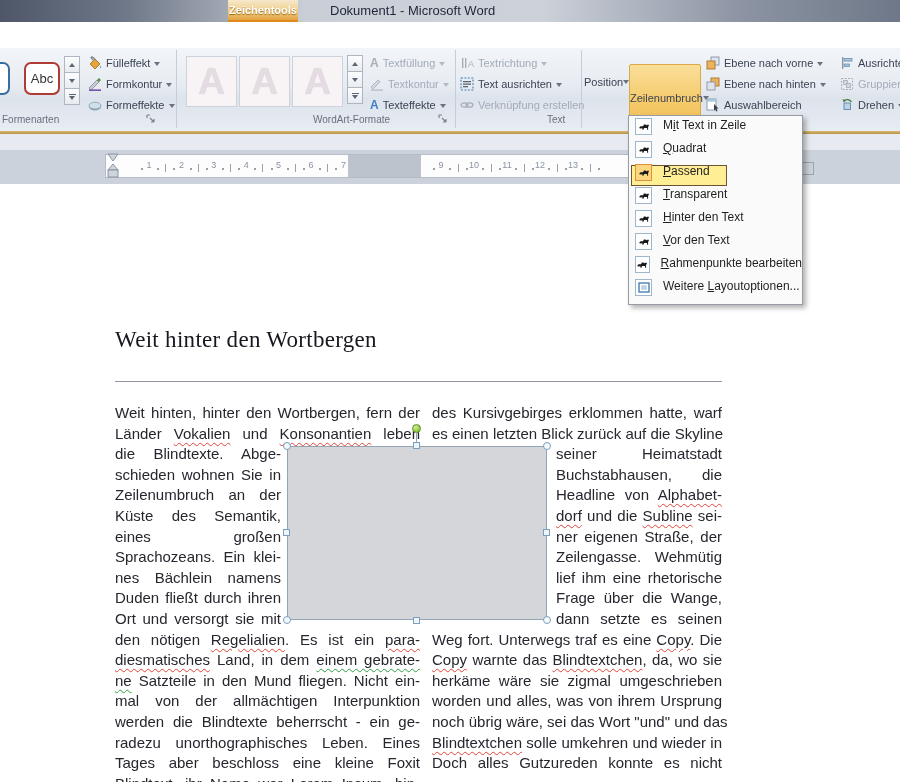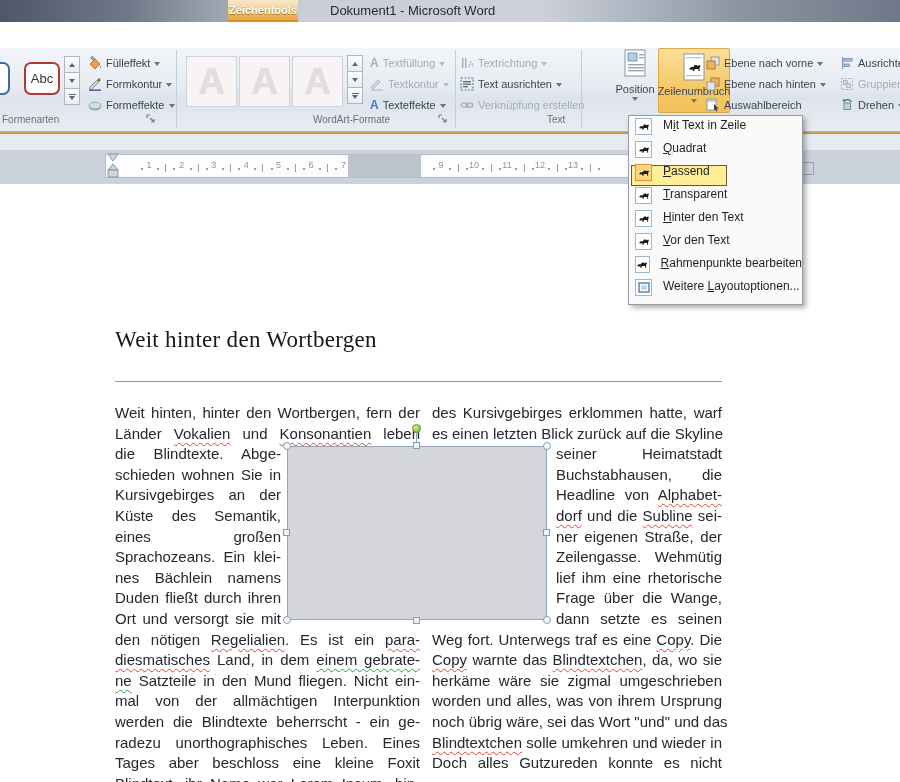--- a/index.html
+++ b/index.html
@@ -33,21 +33,21 @@
     border-top:4px solid #6b7280;margin-top:2px;}
   .disabled .dd-arrow{border-top-color:#b3bac4;}
   .tile{position:absolute;background:#fff;box-sizing:border-box;}
   .spinner{position:absolute;width:16px;}
   .spin-cell{width:16px;height:17px;box-sizing:border-box;border:1px solid #aeb6c2;margin-top:-1px;
     background:linear-gradient(180deg,#fcfdfe,#e8ecf1);display:flex;align-items:center;justify-content:center;}
   .tri-up{width:0;height:0;border-left:3px solid transparent;border-right:3px solid transparent;border-bottom:4px solid #5d6673;}
   .tri-dn{width:0;height:0;border-left:3px solid transparent;border-right:3px solid transparent;border-top:4px solid #5d6673;}
   .tri-more{display:flex;flex-direction:column;align-items:center;}
   .tri-more i{display:block;width:7px;height:1px;background:#5d6673;margin-bottom:1px;}
-  .bigbtn{position:absolute;display:flex;flex-direction:column;align-items:center;cursor:default;margin-left:29px;}
+  .bigbtn{position:absolute;display:flex;align-items:center;cursor:default;}
   .bigbtn .lbl{font-size:11px;color:#3b4354;margin-top:2px;}
   #btn-wrap{background:linear-gradient(180deg,#fadf9b 0%,#f5c968 60%,#f3c159 100%);
     border:1px solid #dba945;border-radius:2px;box-sizing:border-box;}
   
   #gold-line{position:absolute;left:0;top:131px;width:900px;height:3px;
     background:linear-gradient(180deg,#d9bb6e,#b5924a);}
   #prestrip{position:absolute;left:0;top:134px;width:900px;height:16px;background:#e7ebf1;}
   
   #ruler{position:absolute;left:0;top:150px;width:900px;height:34px;background:#ccd2db;}
   #ruler-band{position:absolute;left:105px;top:4px;width:692px;height:24px;background:#fdfdfd;
@@ -238,21 +238,21 @@
         <rect x="17" y="5" width="5" height="1.4" fill="#9aa5b2"></rect>
           <rect x="17" y="8" width="5" height="1.4" fill="#9aa5b2"></rect>
         <rect x="6" y="15" width="16" height="1.4" fill="#9aa5b2"></rect>
           <rect x="6" y="18" width="16" height="1.4" fill="#9aa5b2"></rect>
         <rect x="6" y="21" width="16" height="1.4" fill="#9aa5b2"></rect>
       </svg>
       <span class="lbl">Position</span>
       <span class="dd-arrow"></span>
     </div>
 
-    <div class="bigbtn" id="btn-wrap" style="left:629px;top:0px;width:72px;height:65px;">
+    <div class="bigbtn" id="btn-wrap" style="left:629px;top:16px;width:72px;height:65px;">
       <svg width="24" height="30" viewBox="0 0 24 30" style="margin-top:4px;">
         <rect x="2" y="1" width="20" height="26" fill="#fff" stroke="#8a94a2" stroke-width="1"></rect>
         <rect x="4" y="4" width="16" height="1.2" fill="#b9c2cc"></rect>
           <rect x="4" y="22" width="16" height="1.2" fill="#b9c2cc"></rect>
         <path d="M7 16 l2-2 2.5 0 1-2 2 0 1 1 2-1 1 1 -1 2 0 3 -1.2 0 0-2 -3.5 0 -0.8 2 -1.2 0 0-1.6 -2.2 0.3 z" fill="#1a1a1a"></path>
       </svg>
       <span class="lbl">Zeilenumbruch</span>
       <span class="dd-arrow"></span>
     </div>
 
@@ -374,21 +374,21 @@
   </div>
 
   <div id="page">
     <div id="doc-heading">Weit hinter den Wortbergen</div>
     <div id="heading-rule"></div>
     <div class="col" id="col-left">
         <div class="line"><span>Weit hinten, hinter den Wortbergen, fern der</span></div>
         <div class="line"><span>Länder </span><span class="sq-r">Vokalien</span><span> und </span><span class="sq-r">Konsonantien</span><span> leben</span></div>
         <div class="line narrow"><span>die Blindtexte. Abge-</span></div>
         <div class="line narrow"><span>schieden wohnen Sie in</span></div>
-        <div class="line narrow"><span>Kursivgebirges an der</span></div>
+        <div class="line narrow"><span>Zeilenumbruch an der</span></div>
         <div class="line narrow"><span>Küste des Semantik,</span></div>
         <div class="line narrow"><span>eines großen</span></div>
         <div class="line narrow"><span>Sprachozeans. Ein klei-</span></div>
         <div class="line narrow"><span>nes Bächlein namens</span></div>
         <div class="line narrow"><span>Duden fließt durch ihren</span></div>
         <div class="line narrow"><span>Ort und versorgt sie mit</span></div>
         <div class="line"><span>den nötigen </span><span class="sq-r">Regelialien</span><span>. Es ist ein </span><span class="sq-r">para-</span></div>
         <div class="line"><span class="sq-r">diesmatisches</span><span> Land, in dem </span><span class="sq-g">einem gebrate-</span></div>
         <div class="line"><span class="sq-g">ne</span><span> Satzteile in den Mund fliegen. Nicht ein-</span></div>
         <div class="line"><span>mal von der allmächtigen Interpunktion</span></div>

